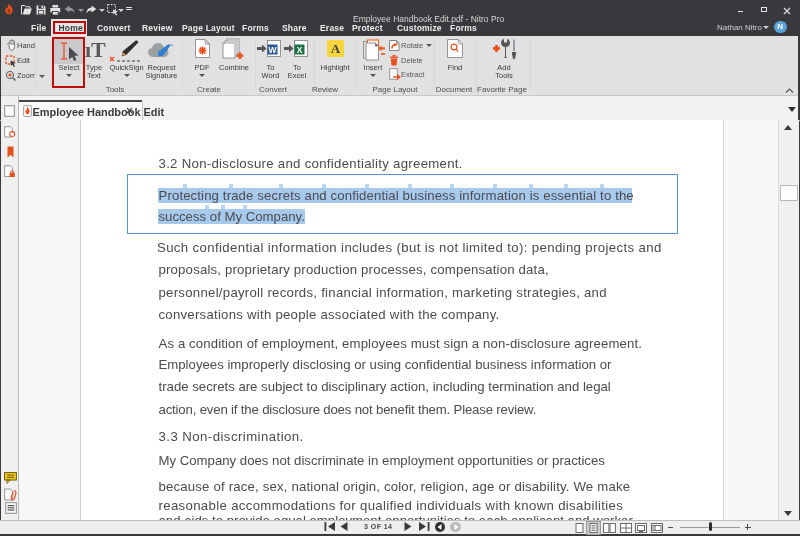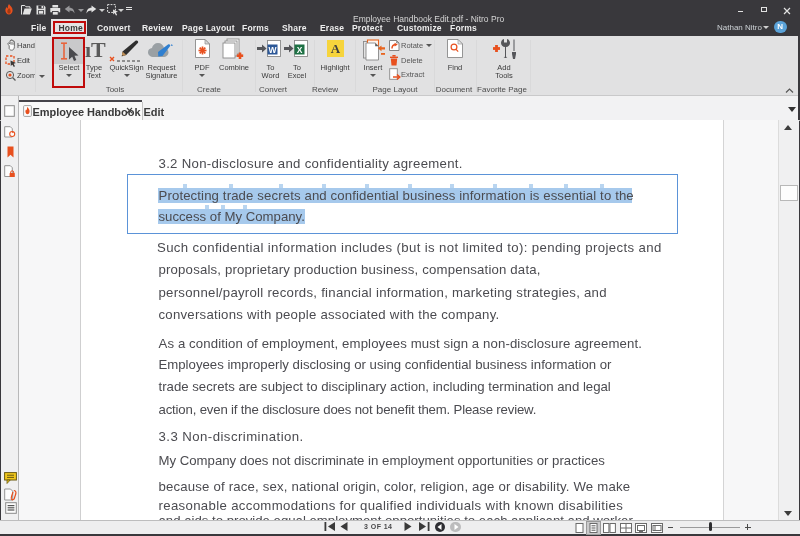--- a/index.html
+++ b/index.html
@@ -353,21 +353,21 @@
 <div class="tick" style="left:600px;top:184px"></div>
 <div class="tick" style="left:205px;top:205px"></div>
 <div class="tick" style="left:221px;top:205px"></div>
 <div class="tick" style="left:243px;top:205px"></div>
 
 
 <div class="docline" id="h1" style="letter-spacing:0.3px;left:158.5px;top:155.5px">3.2 Non-disclosure and confidentiality agreement.</div>
 <div class="docline" id="s1" style="letter-spacing:0.12px;left:158.5px;top:187.7px">Protecting trade secrets and confidential business information is essential to the</div>
 <div class="docline" id="s2" style="left:158.5px;top:208.8px">success of My Company.</div>
 <div class="docline" id="p2a" style="letter-spacing:0.37px;left:157px;top:239.8px">Such confidential information includes (but is not limited to): pending projects and</div>
-<div class="docline" id="p2b" style="letter-spacing:0.18px;left:158.5px;top:262.2px">proposals, proprietary production business, compensation data,</div>
+<div class="docline" id="p2b" style="letter-spacing:0.18px;left:158.5px;top:262.2px">proposals, proprietary production processes, compensation data,</div>
 <div class="docline" id="p2c" style="letter-spacing:0.27px;left:158.5px;top:284.6px">personnel/payroll records, financial information, marketing strategies, and</div>
 <div class="docline" id="p2d" style="letter-spacing:0.25px;left:158.5px;top:307.1px">conversations with people associated with the company.</div>
 <div class="docline" id="p3a" style="letter-spacing:0.11px;left:158.5px;top:336.1px">As a condition of employment, employees must sign a non-disclosure agreement.</div>
 <div class="docline" id="p3b" style="left:158.5px;top:357.2px">Employees improperly disclosing or using confidential business information or</div>
 <div class="docline" id="p3c" style="left:158.5px;top:379.4px">trade secrets are subject to disciplinary action, including termination and legal</div>
 <div class="docline" id="p3d" style="letter-spacing:-0.17px;left:158.5px;top:401.6px">action, even if the disclosure does not benefit them. Please review.</div>
 <div class="docline" id="h2" style="letter-spacing:0.45px;left:158.5px;top:429px">3.3 Non-discrimination.</div>
 <div class="docline" id="p4a" style="left:158.5px;top:453.4px">My Company does not discriminate in employment opportunities or practices</div>
 <div class="docline" id="p4b" style="letter-spacing:0.18px;left:158.5px;top:479px">because of race, sex, national origin, color, religion, age or disability. We make</div>
 <div class="docline" id="p4c" style="letter-spacing:0.34px;left:158.5px;top:498px">reasonable accommodations for qualified individuals with known disabilities</div>

